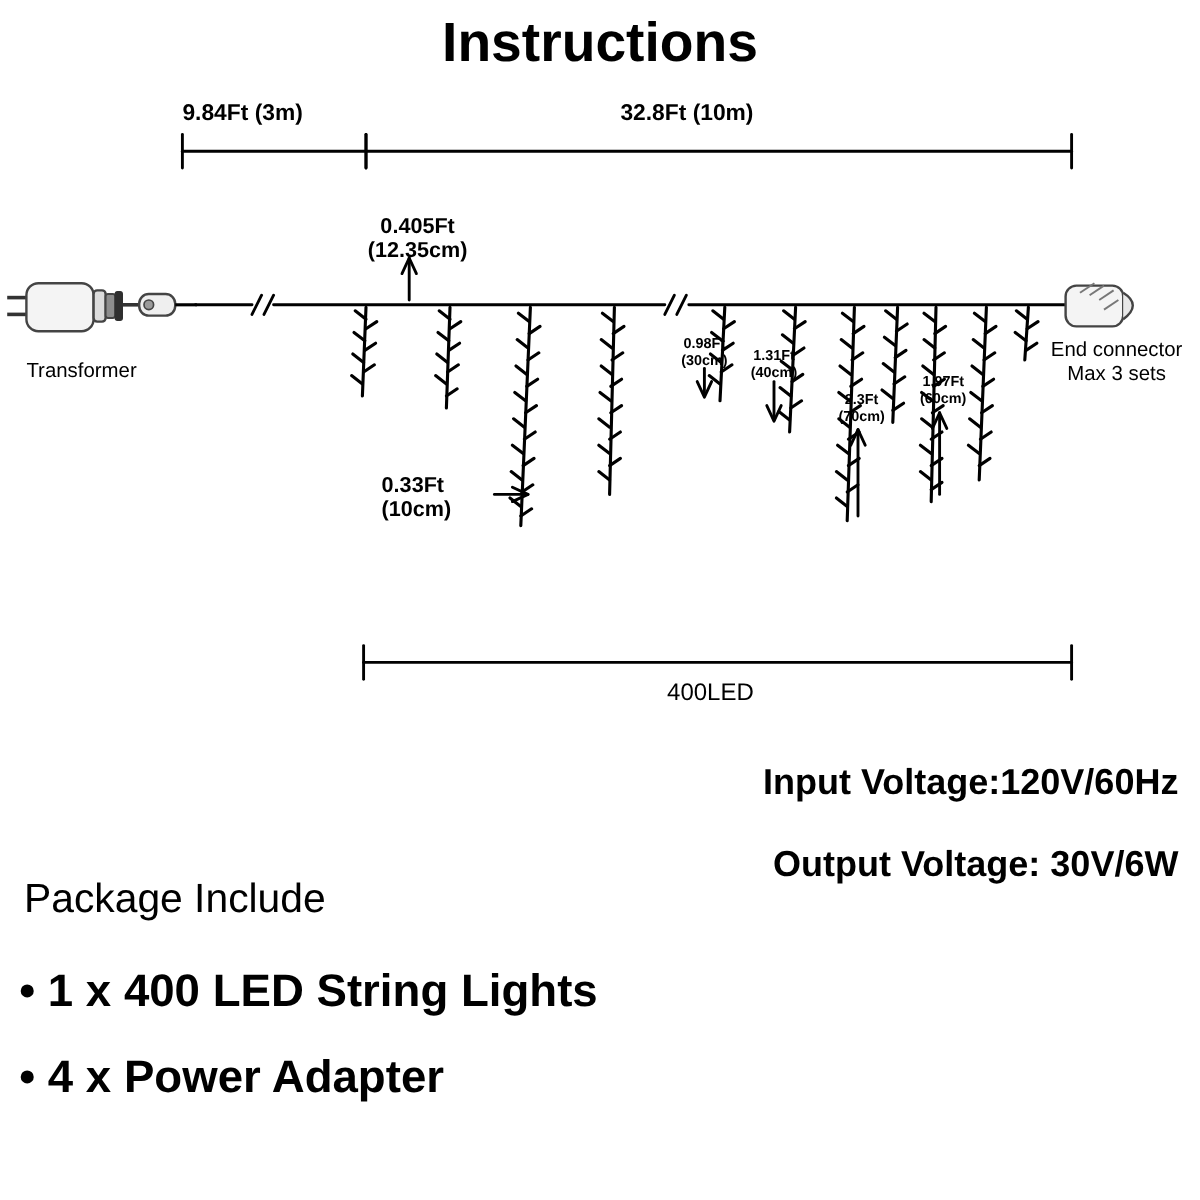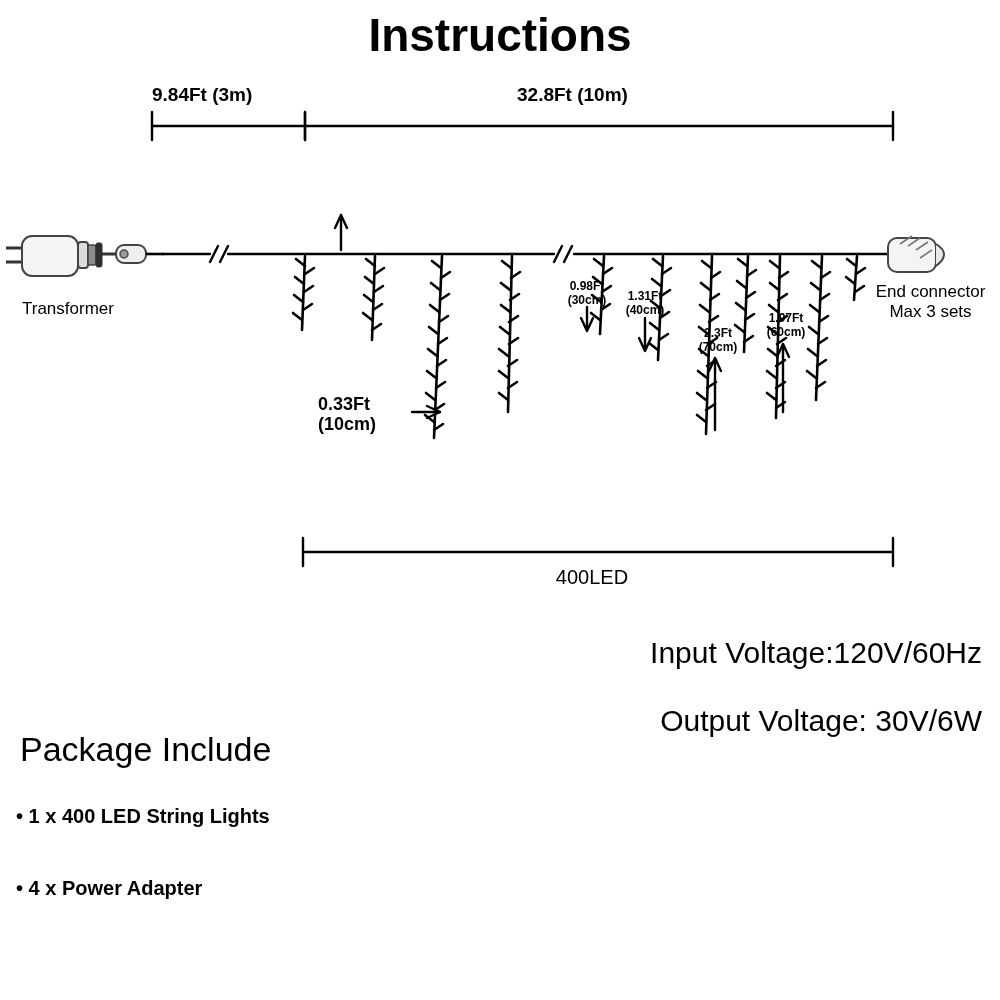--- a/index.html
+++ b/index.html
@@ -59,45 +59,49 @@
 
   #led-count {
     font-size: 20px;
     font-weight: normal;
     text-align: center;
     width: 200px;
   }
 
   .voltline {
     font-size: 30px;
-    font-weight: normal;
+    font-weight: bold;
     white-space: nowrap;
     text-align: right;
   }
   #package-title {
     font-size: 34px;
     font-weight: normal;
   }
   .pkg-item {
-    font-size: 20px;
+    font-size: 38px;
     font-weight: bold;
     white-space: nowrap;
   }
   svg { display: block; }
 </style>
 </head>
 <body>
 
 <div id="stage">
 
   <div class="abs" id="title">Instructions</div>
 
   <div class="abs dimlabel" style="left:152px; top:84px;">9.84Ft (3m)</div>
   <div class="abs dimlabel" style="left:478px; top:84px;margin-left:39px;">32.8Ft (10m)</div>
 
+  <div class="abs dimlabel small" style="left:288px; top:178px; width:120px;">
+    <div>0.405Ft</div>
+    <div>(12.35cm)</div>
+  </div>
 
   <div class="abs dimlabel small" style="left:318px; top:394px; width:100px; text-align:left;">
     <div>0.33Ft</div>
     <div>(10cm)</div>
   </div>
 
   <div class="abs tinylabel" style="left:553px; top:280px; width:68px;">
     <div>0.98Ft</div>
     <div>(30cm)</div>
   </div>

